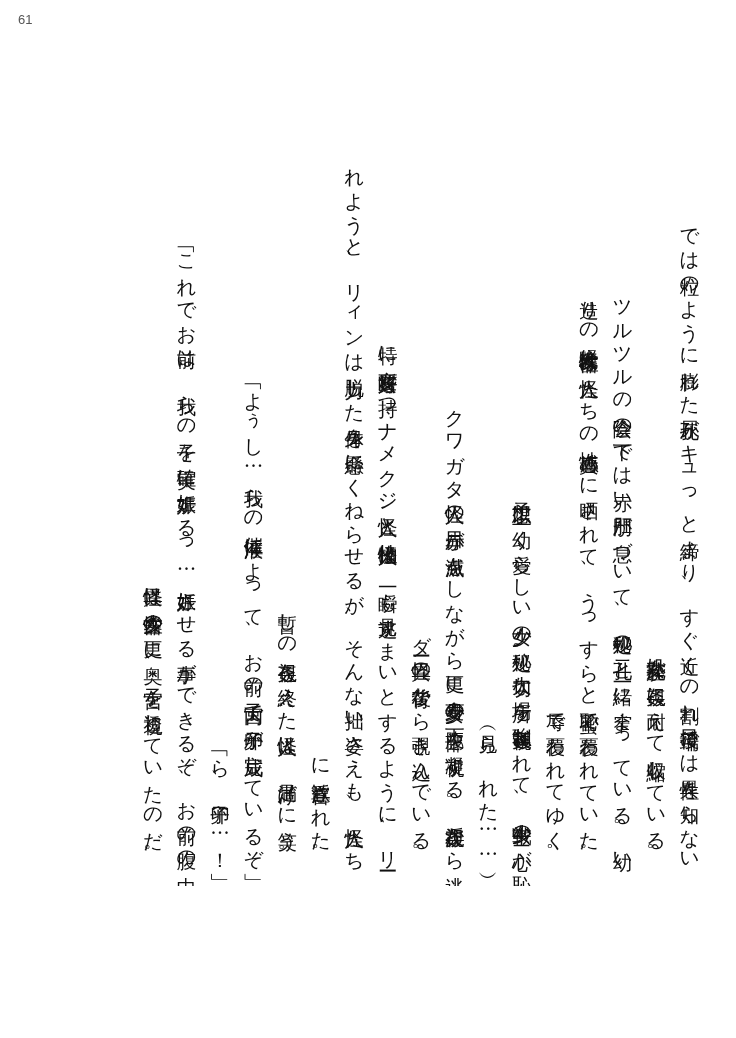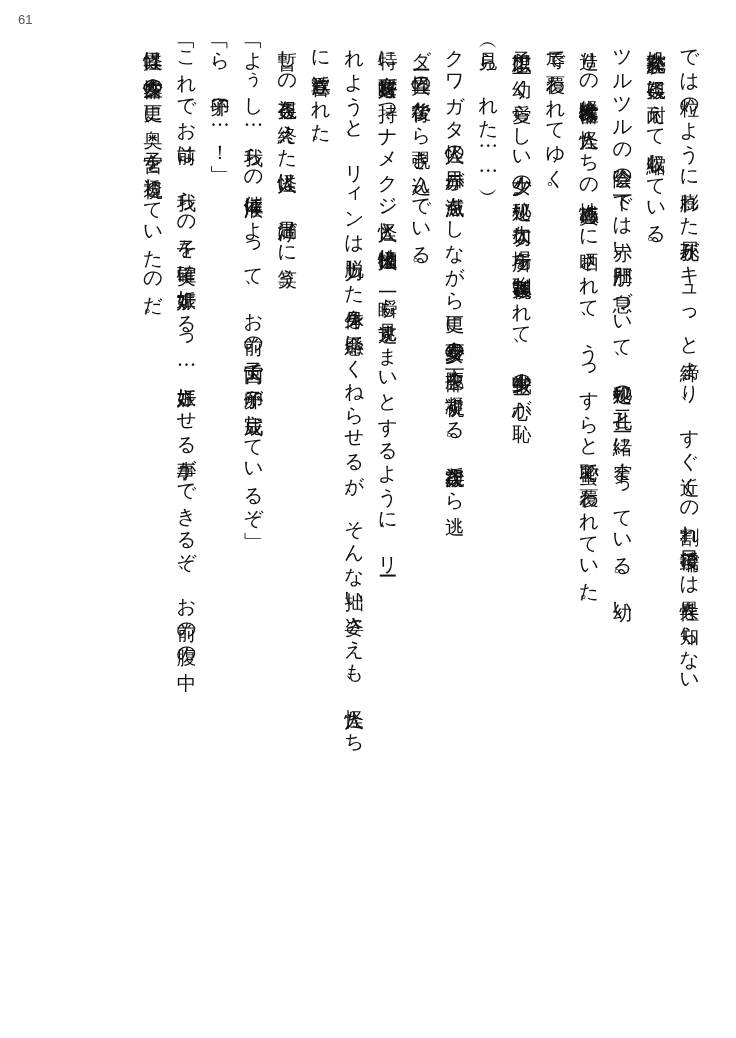--- a/index.html
+++ b/index.html
@@ -7,20 +7,21 @@
     padding: 0;
     background: #ffffff;
   }
   .page {
     position: relative;
     width: 736px;
     height: 886px;
     background: #ffffff;
     overflow: hidden;
     box-sizing: border-box;
+    text-align: right;
   }
   .page-number {
     position: absolute;
     top: 12px;
     left: 18px;
     font-family: "Liberation Sans", sans-serif;
     font-size: 13px;
     color: #555555;
     letter-spacing: 0;
   }

